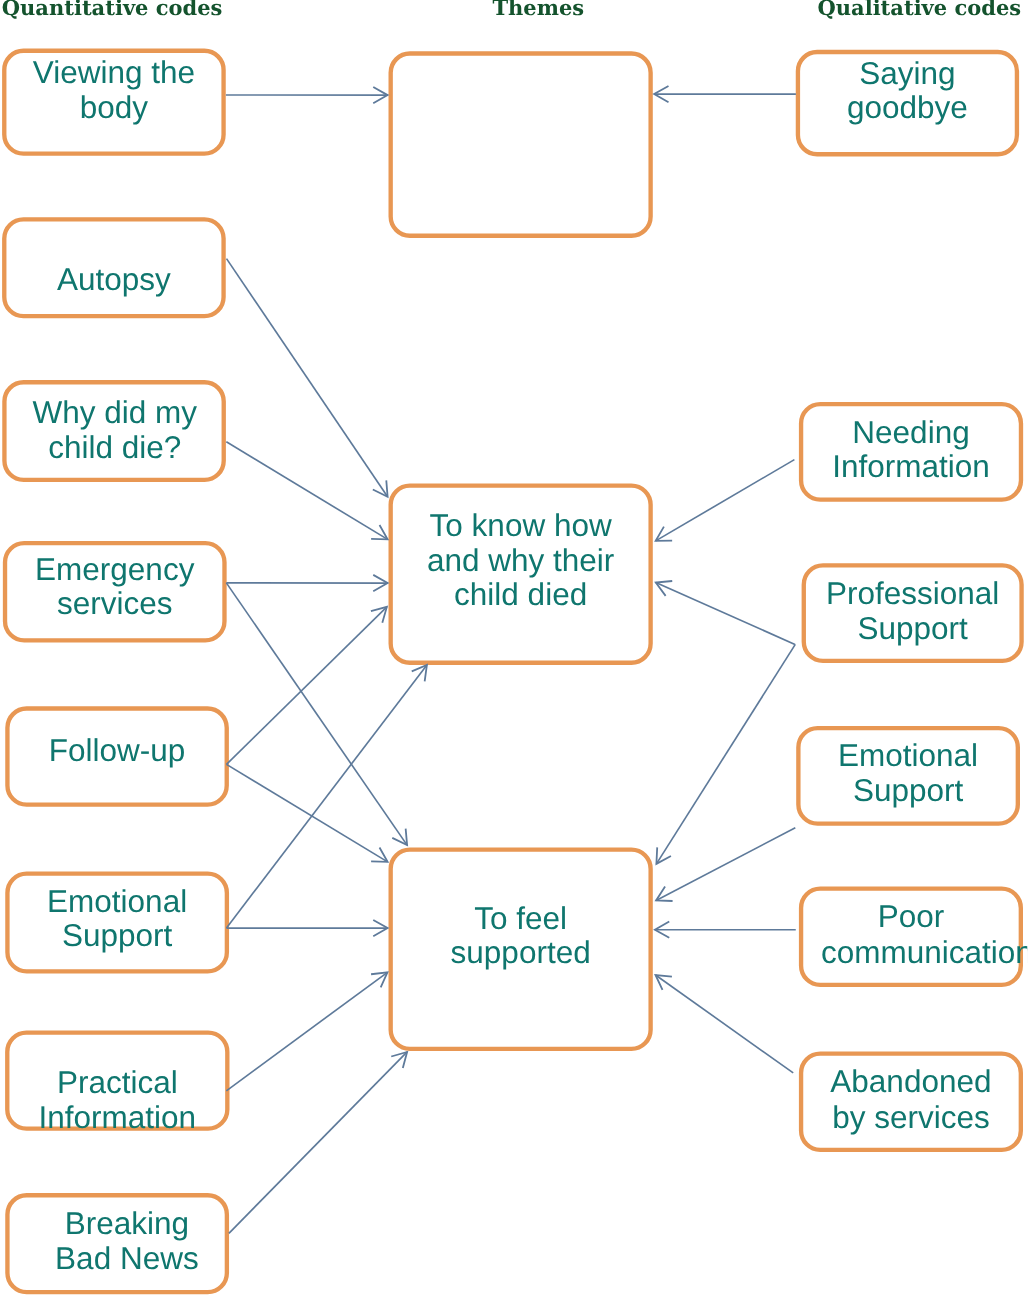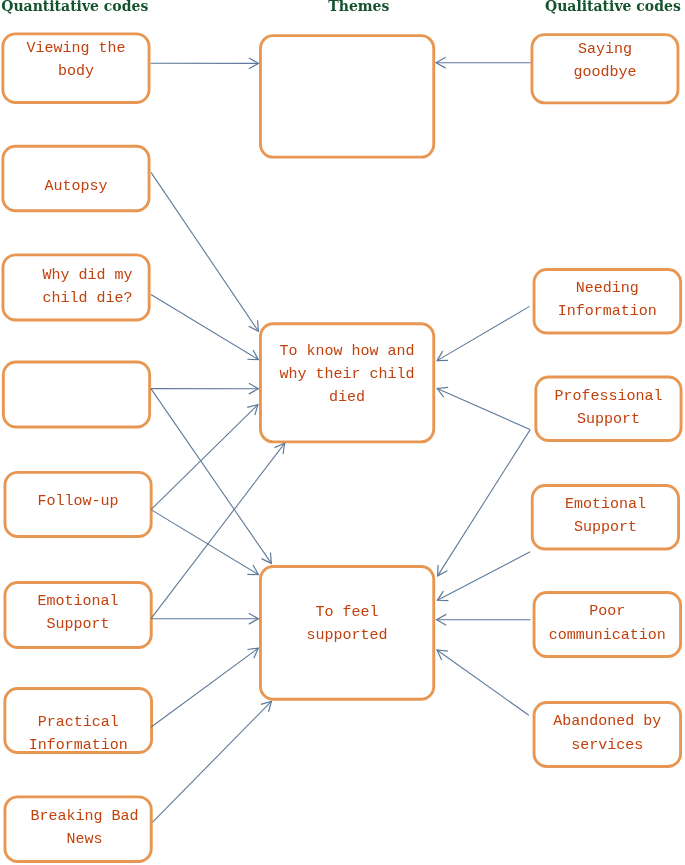--- a/index.html
+++ b/index.html
@@ -11,21 +11,21 @@
   .col-header{position:absolute;font-family:"DejaVu Serif",serif;font-weight:bold;
               font-size:14px;line-height:14px;color:#14532d;white-space:nowrap;}
   svg.layer{position:absolute;left:0;top:0;width:685px;height:865px;overflow:visible;
             pointer-events:none;}
   svg.layer .ln{stroke:#5E7A9A;stroke-width:1.1;fill:none;}
   svg.layer .hd{stroke:#5E7A9A;stroke-width:1.2;fill:none;
                 stroke-linecap:butt;stroke-linejoin:miter;}
   svg.layer rect{fill:#ffffff;stroke:#E89753;stroke-width:2.9;}
   .node{position:absolute;box-sizing:border-box;display:flex;align-items:center;
         justify-content:center;text-align:center;}
-  .node-label{display:block;color:#c2410c;font-size:15px;line-height:23.2px;font-family:Liberation Mono, monospace;}
+  .node-label{display:block;color:#0f766e;font-size:21px;line-height:23.2px;}
   .node-quant .node-label{width:124px;}
   .node-theme .node-label{width:140px;}
   .node-qual  .node-label{width:120px;}
 </style>
 </head>
 <body>
 
 <div id="stage">
 
   <div class="col-header" style="left:1.2px;top:-0.6px;">Quantitative codes</div>
@@ -127,22 +127,25 @@
       </g>
     </g>
   </svg>
 
     <div class="node node-quant" style="left:1.4px;top:32.4px;width:149.1px;height:71.5px;">
       <span class="node-label" style="transform:translateY(-7.6px);">Viewing the body</span>
     </div>
     <div class="node node-quant" style="left:1.4px;top:144.8px;width:149.1px;height:67.4px;">
       <span class="node-label" style="transform:translateY(-7.9px);margin-top:33px;">Autopsy</span>
     </div>
-    <div class="node node-quant" style="left:13px;top:253.4px;width:149.1px;height:72px;">
+    <div class="node node-quant" style="left:2px;top:253.4px;width:149.1px;height:72px;">
       <span class="node-label" style="transform:translateY(-1.7px);">Why did my child die?</span>
+    </div>
+    <div class="node node-quant" style="left:1.9px;top:360.6px;width:149.2px;height:67.8px;">
+      <span class="node-label" style="transform:translateY(-2.5px);">Emergency services</span>
     </div>
     <div class="node node-quant" style="left:3.5px;top:470.9px;width:149.1px;height:77px;border-radius:31px;">
       <span class="node-label" style="transform:translateY(-8.5px);">Follow-up</span>
     </div>
     <div class="node node-quant" style="left:3.5px;top:581.0px;width:149.2px;height:68.0px;">
       <span class="node-label" style="transform:translateY(-2.3px);">Emotional Support</span>
     </div>
     <div class="node node-quant" style="left:3.4px;top:687.0px;width:149.6px;height:66.9px;">
       <span class="node-label" style="transform:translateY(-1.2px);margin-top:29px;">Practical Information</span>
     </div>

